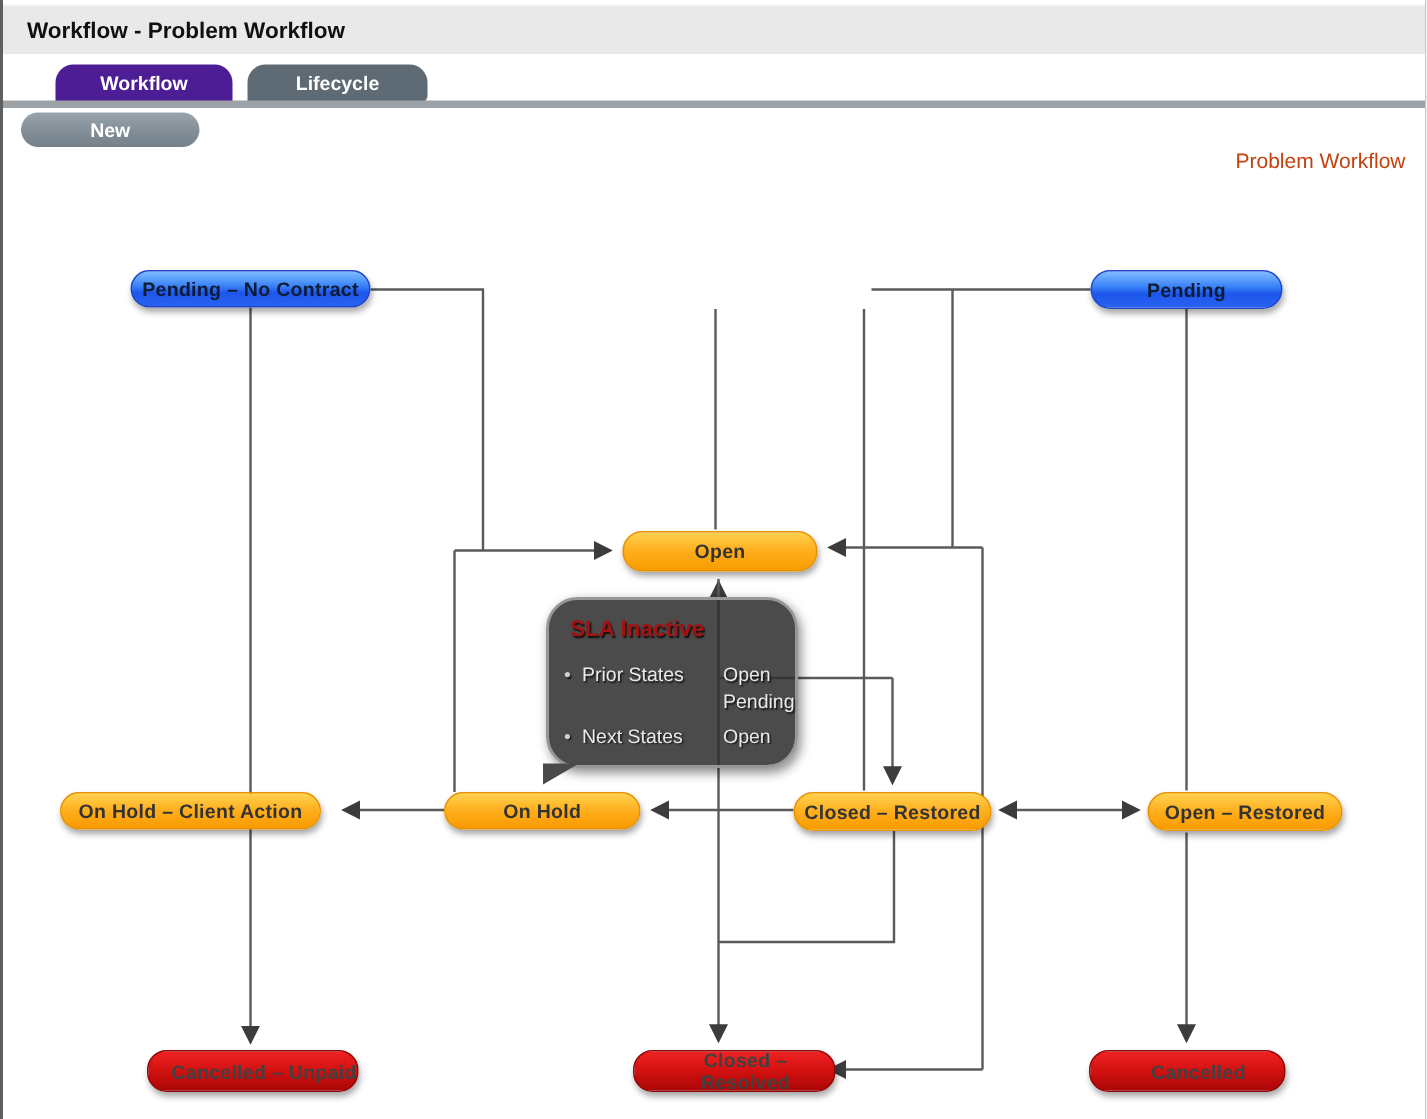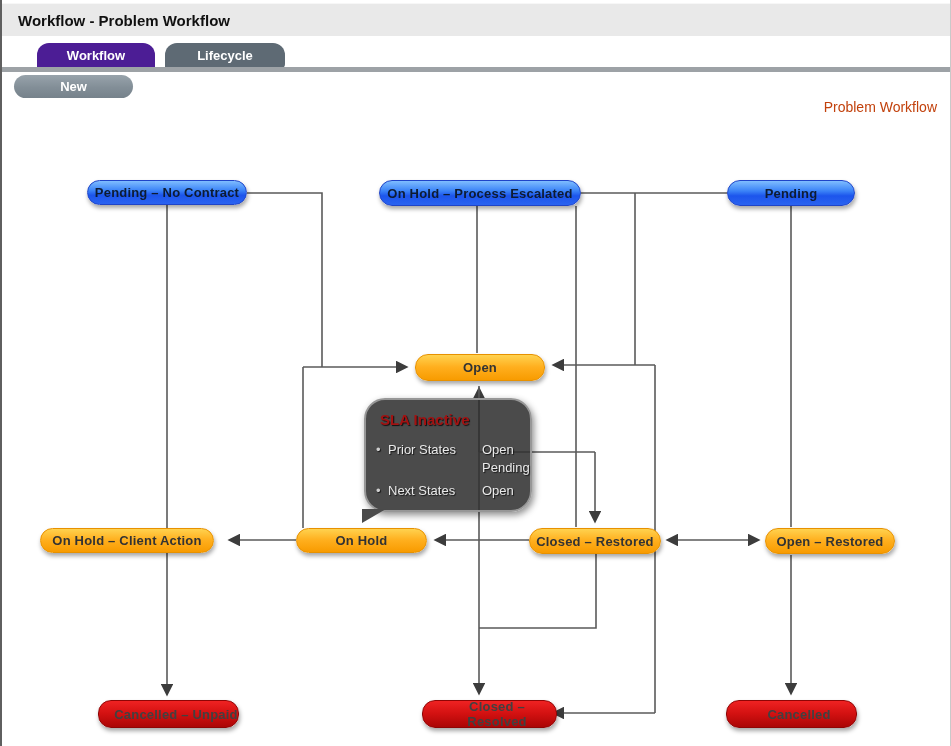--- a/index.html
+++ b/index.html
@@ -145,21 +145,20 @@
 
         <path d="M294,540 L228,540" marker-end="url(#arr)"></path>
 
         <path d="M666,540 L756,540" marker-start="url(#arr)" marker-end="url(#arr)"></path>
 
         <path d="M789,555 L789,693" marker-end="url(#arr)"></path>
       </g>
     </svg>
 
     <div class="node blue n-pnc">Pending – No Contract</div>
-    <div class="node blue n-ohpe">On Hold – Process Escalated</div>
     <div class="node blue n-pending">Pending</div>
 
     <div class="node orange n-open">Open</div>
     <div class="node orange n-ohca">On Hold – Client Action</div>
     <div class="node orange n-onhold">On Hold</div>
     <div class="node orange n-cr">Closed – Restored</div>
     <div class="node orange n-or">Open – Restored</div>
 
     <div class="node red n-cu">Cancelled – Unpaid</div>
     <div class="node red n-cres">Closed – Resolved</div>

